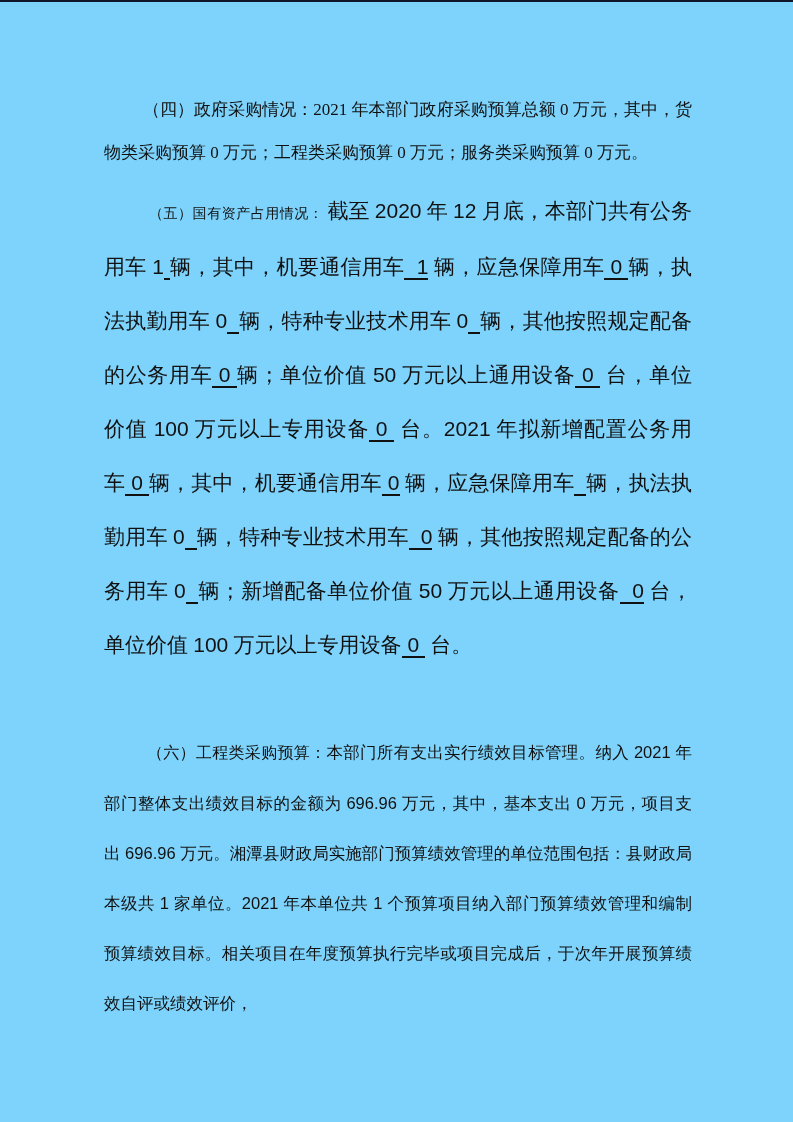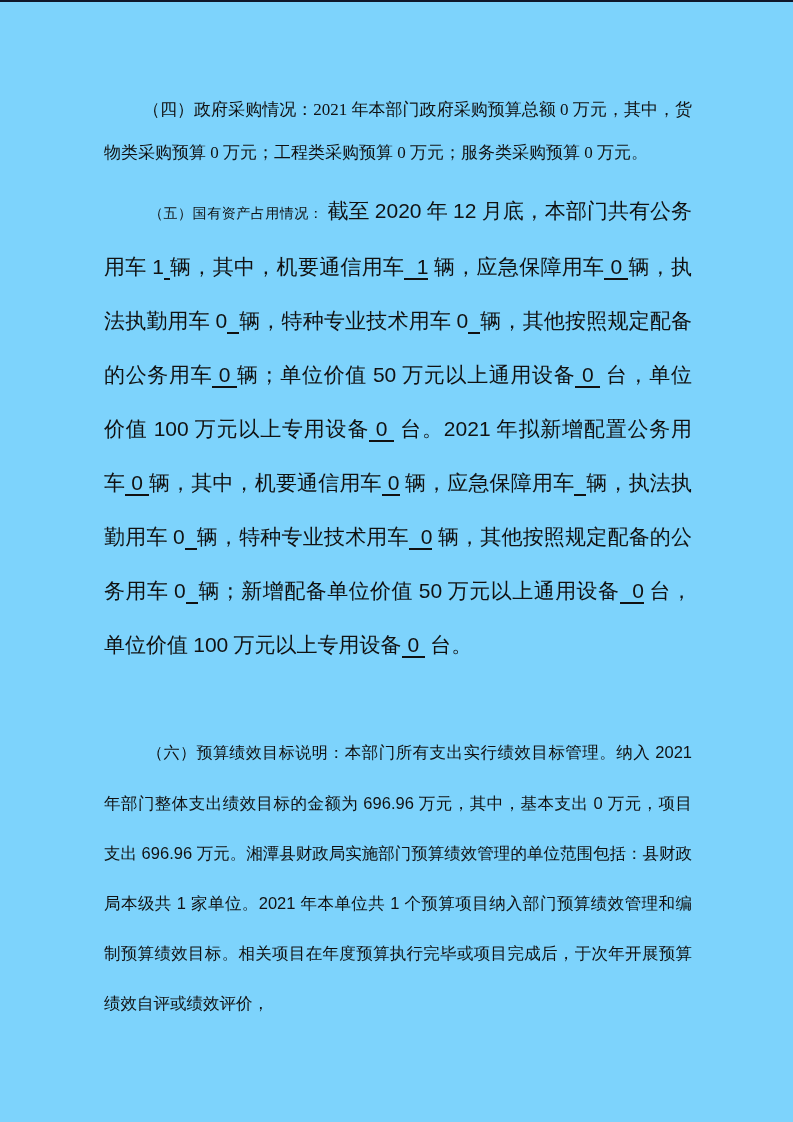--- a/index.html
+++ b/index.html
@@ -67,14 +67,14 @@
   .run {
     
   }
 </style>
 </head>
 <body>
 
 <div class="page">
   <p class="para p4"><span class="run run-t4">（四）政府采购情况：2021 年本部门政府采购预算总额 0 万元，其中，货物类采购预算 0 万元；工程类采购预算 0 万元；服务类采购预算 0 万元。</span></p>
   <p class="para p5"><span class="run run-label">（五）国有资产占用情况： </span><span class="run run-t">截至 </span><span class="run run-n">2020</span><span class="run run-t"> 年 </span><span class="run run-n">12</span><span class="run run-t"> 月底，本部门共有公务用车 </span><span class="run run-n">1</span><span class="run run-u">&nbsp;</span><span class="run run-t">辆，其中，机要通信用车</span><span class="run run-u">&nbsp;&nbsp;1</span><span class="run run-t"> 辆，应急保障用车</span><span class="run run-u">&nbsp;0&nbsp;</span><span class="run run-t">辆，执法执勤用车 </span><span class="run run-n">0</span><span class="run run-u">&nbsp;&nbsp;</span><span class="run run-t">辆，特种专业技术用车 </span><span class="run run-n">0</span><span class="run run-u">&nbsp;&nbsp;</span><span class="run run-t">辆，其他按照规定配备的公务用车</span><span class="run run-u">&nbsp;0&nbsp;</span><span class="run run-t">辆；单位价值 </span><span class="run run-n">50</span><span class="run run-t"> 万元以上通用设备</span><span class="run run-u">&nbsp;0&nbsp;</span><span class="run run-t"> 台，单位价值 </span><span class="run run-n">100</span><span class="run run-t"> 万元以上专用设备</span><span class="run run-u">&nbsp;0&nbsp;</span><span class="run run-t"> 台。</span><span class="run run-n">2021</span><span class="run run-t"> 年拟新增配置公务用车</span><span class="run run-u">&nbsp;0&nbsp;</span><span class="run run-t">辆，其中，机要通信用车</span><span class="run run-u">&nbsp;0</span><span class="run run-t"> 辆，应急保障用车</span><span class="run run-u">&nbsp;&nbsp;</span><span class="run run-t">辆，执法执勤用车 </span><span class="run run-n">0</span><span class="run run-u">&nbsp;&nbsp;</span><span class="run run-t">辆，特种专业技术用车</span><span class="run run-u">&nbsp;&nbsp;0</span><span class="run run-t"> 辆，其他按照规定配备的公务用车 </span><span class="run run-n">0</span><span class="run run-u">&nbsp;&nbsp;</span><span class="run run-t">辆；新增配备单位价值 </span><span class="run run-n">50</span><span class="run run-t"> 万元以上通用设备</span><span class="run run-u">&nbsp;&nbsp;0</span><span class="run run-t"> 台，单位价值 </span><span class="run run-n">100</span><span class="run run-t"> 万元以上专用设备</span><span class="run run-u">&nbsp;0&nbsp;</span><span class="run run-t"> 台。</span></p>
-  <p class="para p6"><span class="run run-label6">（六）预算绩效目标说明：</span><span class="run run-t6">本部门所有支出实行绩效目标管理。纳入 2021 年部门整体支出绩效目标的金额为 696.96 万元，其中，基本支出 0 万元，项目支出 696.96 万元。湘潭县财政局实施部门预算绩效管理的单位范围包括：县财政局本级共 1 家单位。2021 年本单位共 1 个预算项目纳入部门预算绩效管理和编制预算绩效目标。相关项目在年度预算执行完毕或项目完成后，于次年开展预算绩效自评或绩效评价，</span></p>
+  <p class="para p6"><span class="run run-label6">（六）工程类采购预算：</span><span class="run run-t6">本部门所有支出实行绩效目标管理。纳入 2021 年部门整体支出绩效目标的金额为 696.96 万元，其中，基本支出 0 万元，项目支出 696.96 万元。湘潭县财政局实施部门预算绩效管理的单位范围包括：县财政局本级共 1 家单位。2021 年本单位共 1 个预算项目纳入部门预算绩效管理和编制预算绩效目标。相关项目在年度预算执行完毕或项目完成后，于次年开展预算绩效自评或绩效评价，</span></p>
 </div>
 
 </body></html>

